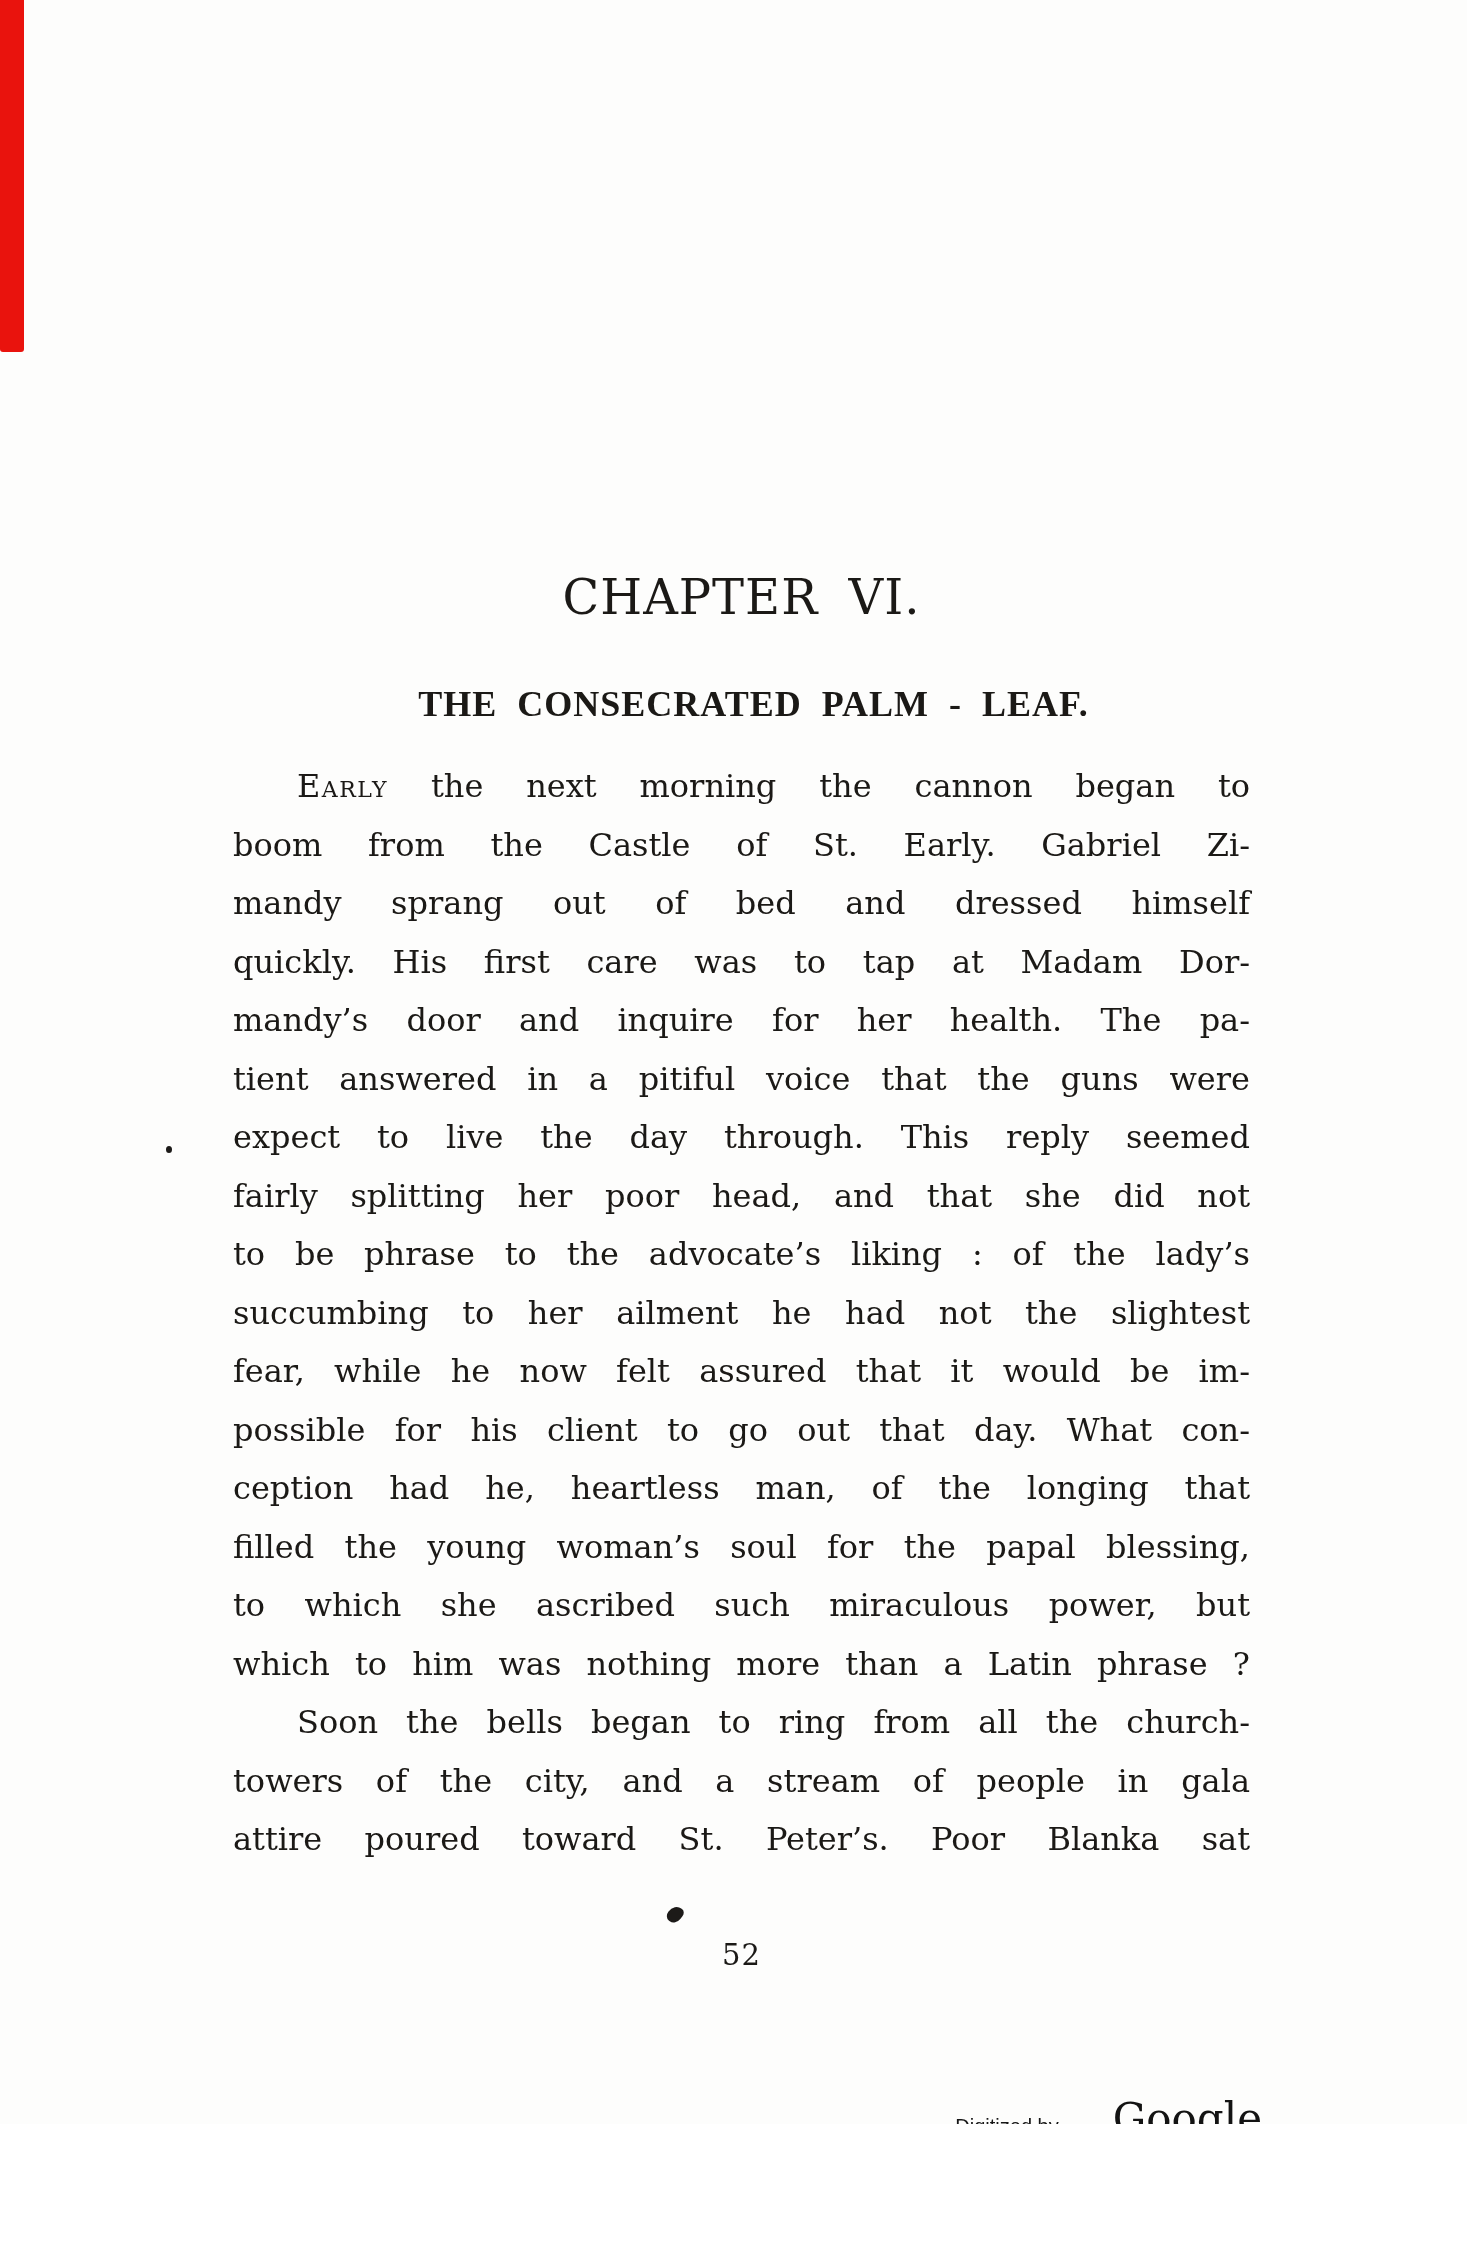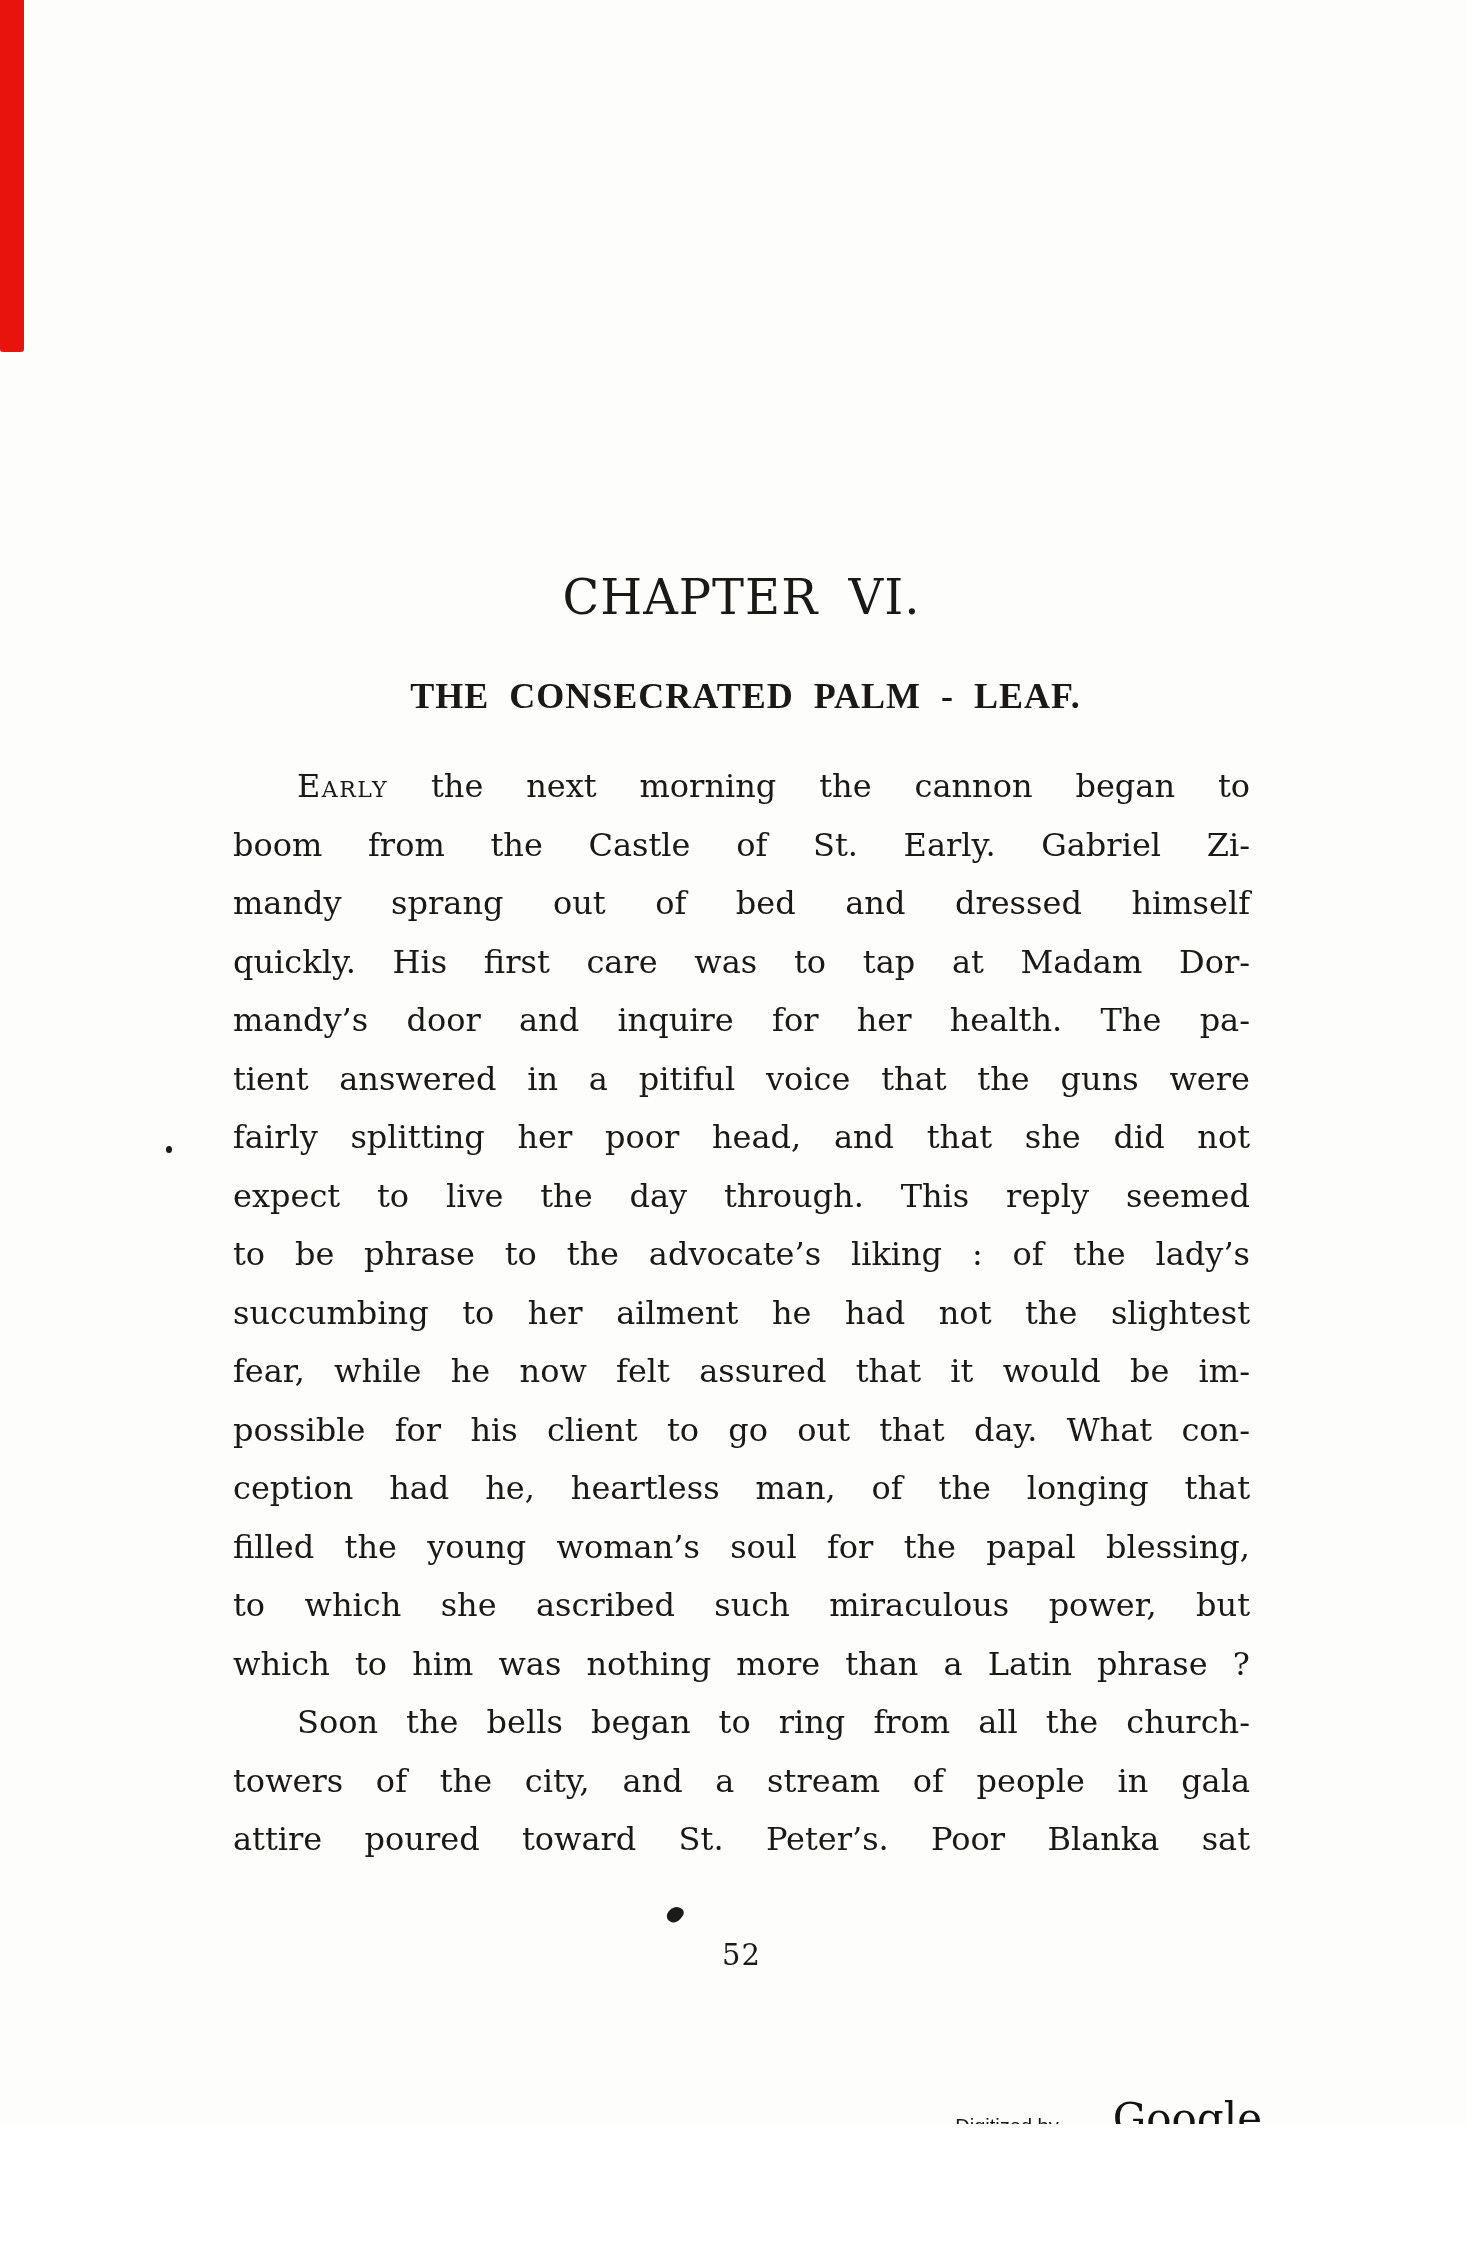--- a/index.html
+++ b/index.html
@@ -29,21 +29,21 @@
     font-weight: 500;
     letter-spacing: 1px;
     word-spacing: 14px;
     text-align: center;
     font-family: "DejaVu Serif", serif;
   }
   .section {
     position: absolute;
     left: 233px; top: 674px;
     width: 1017px;
-    margin: 4px;
+    margin: 12px;
     font-size: 36px;
     line-height: 36px;
     font-weight: 700;
     letter-spacing: 1px;
     word-spacing: 10px;
     text-align: center;
     font-family: "Liberation Serif", "DejaVu Serif", serif;
   }
   .body-text {
     position: absolute;
@@ -112,22 +112,22 @@
   <h2 class="section">THE CONSECRATED PALM - LEAF.</h2>
 
   <div class="body-text">
       <div>
         <div class="line indent"><span class="smallcaps">Early</span> the next morning the cannon began to</div>
         <div class="line">boom from the Castle of St. Early. Gabriel Zi-</div>
         <div class="line">mandy sprang out of bed and dressed himself</div>
         <div class="line">quickly. His first care was to tap at Madam Dor-</div>
         <div class="line">mandy’s door and inquire for her health. The pa-</div>
         <div class="line">tient answered in a pitiful voice that the guns were</div>
+        <div class="line">expect to live the day through. This reply seemed</div>
         <div class="line">fairly splitting her poor head, and that she did not</div>
-        <div class="line">expect to live the day through. This reply seemed</div>
         <div class="line">to be phrase to the advocate’s liking : of the lady’s</div>
         <div class="line">succumbing to her ailment he had not the slightest</div>
         <div class="line">fear, while he now felt assured that it would be im-</div>
         <div class="line">possible for his client to go out that day. What con-</div>
         <div class="line">ception had he, heartless man, of the longing that</div>
         <div class="line">filled the young woman’s soul for the papal blessing,</div>
         <div class="line">to which she ascribed such miraculous power, but</div>
         <div class="line">which to him was nothing more than a Latin phrase ?</div>
       </div>
       <div>

